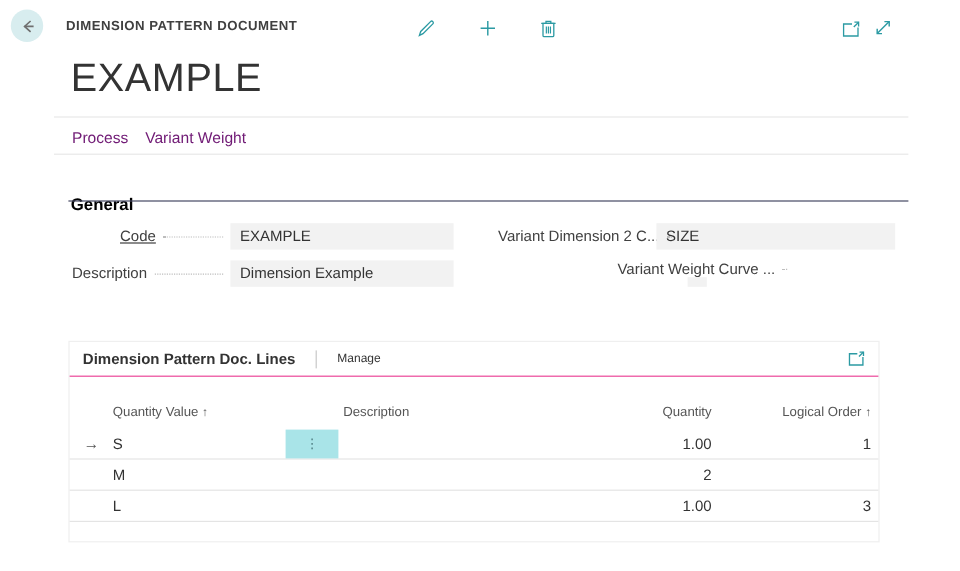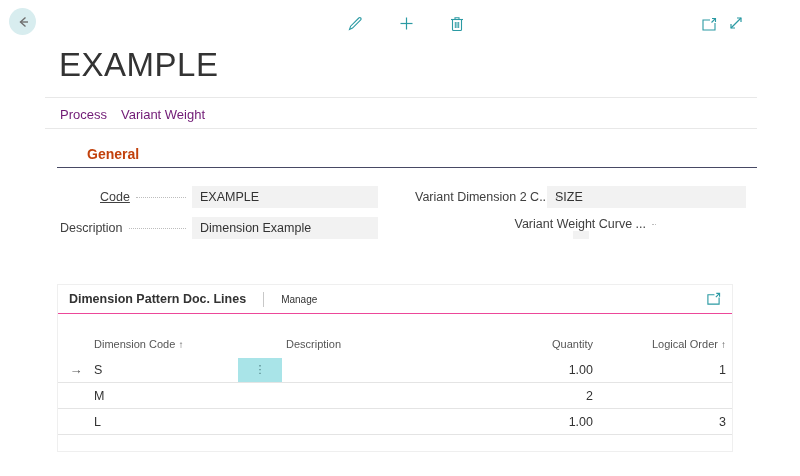--- a/index.html
+++ b/index.html
@@ -15,21 +15,21 @@
   .ti-popout{left:699px;top:14px;} .ti-expand{left:726px;}
 
   
   .page-title{position:absolute;left:59px;top:46px;font-size:33px;font-weight:300;color:#333;letter-spacing:.5px;}
   .rule-a{position:absolute;left:45px;right:43px;top:97px;height:1px;background:#e8e8e8;}
   .menu-item{position:absolute;top:107px;font-size:13px;color:#701a75;cursor:pointer;}
   .mi-process{left:60px;} .mi-variant{left:121px;}
   .rule-b{position:absolute;left:45px;right:43px;top:128px;height:1px;background:#e8e8e8;}
 
   
-  .section-head{position:absolute;left:59px;top:146px;font-size:14px;font-weight:700;color:#c2410c;margin-left:28px;}
+  .section-head{position:absolute;left:59px;top:162px;font-size:14px;font-weight:700;color:#000000;}
   .section-underline{position:absolute;left:57px;right:43px;top:167px;height:1px;background:#474964;}
 
   .field{position:absolute;display:flex;align-items:center;height:22px;}
   .f-l1{left:60px;top:186px;width:318px;}
   .f-l2{left:60px;top:217px;width:318px;}
   .f-r1{left:415px;top:186px;width:331px;}
   .f-r2{left:415px;top:217px;width:331px;flex-direction:column;}
   .lblcell{display:flex;align-items:baseline;width:132px;flex:none;}
   .lbl{font-size:12.5px;color:#404040;white-space:nowrap;}
   .lbl.link{text-decoration:underline;cursor:pointer;margin-left:40px;}
@@ -64,20 +64,21 @@
 <div class="screen">
 
   <div class="back-btn">
     <span>
       <svg width="16" height="16" viewBox="0 0 16 16">
           <path d="M10.5 3.5 L5.5 8 L10.5 12.5" fill="none" stroke="#6f6f6f" stroke-width="1.4"></path>
           <line x1="5.5" y1="8" x2="13" y2="8" stroke="#6f6f6f" stroke-width="1.4"></line>
         </svg>
     </span>
   </div>
+  <div class="caption">DIMENSION PATTERN DOCUMENT</div>
 
   <div class="top-icon ti-edit">
     <span>
       <svg width="17" height="17" viewBox="0 0 17 17">
           <path d="M2.5 14.5 L3.6 11.2 L11.8 3 C12.3 2.5 13.2 2.5 13.7 3 C14.2 3.5 14.2 4.4 13.7 4.9 L5.5 13.1 Z" fill="none" stroke="#2b9aa3" stroke-width="1.1"></path>
         </svg>
     </span>
   </div>
   <div class="top-icon ti-new">
     <span>
@@ -167,21 +168,21 @@
               <path d="M14 6 V13 H2 V3 H9" fill="none" stroke="#2b9aa3" stroke-width="1.2"></path>
               <path d="M11 1.5 h3.5 v3.5" fill="none" stroke="#2b9aa3" stroke-width="1.2"></path>
               <line x1="14.5" y1="1.5" x2="10.5" y2="5.5" stroke="#2b9aa3" stroke-width="1.2"></line>
             </svg>
         </span>
       </span>
     </div>
 
     <div class="grid colhead">
       <span></span>
-      <span><span>Dimension Code</span> <span class="sort">↑</span></span>
+      <span><span>Quantity Value</span> <span class="sort">↑</span></span>
       <span class="c-desc">Description</span>
       <span class="num">Quantity</span>
       <span class="num"><span>Logical Order</span> <span class="sort">↑</span></span>
     </div>
 
     <div class="grid row">
       <span class="arrowcell">→</span>
       <span class="dimcell">S</span>
       <span>
         <span class="sel-cell">⋮</span>

